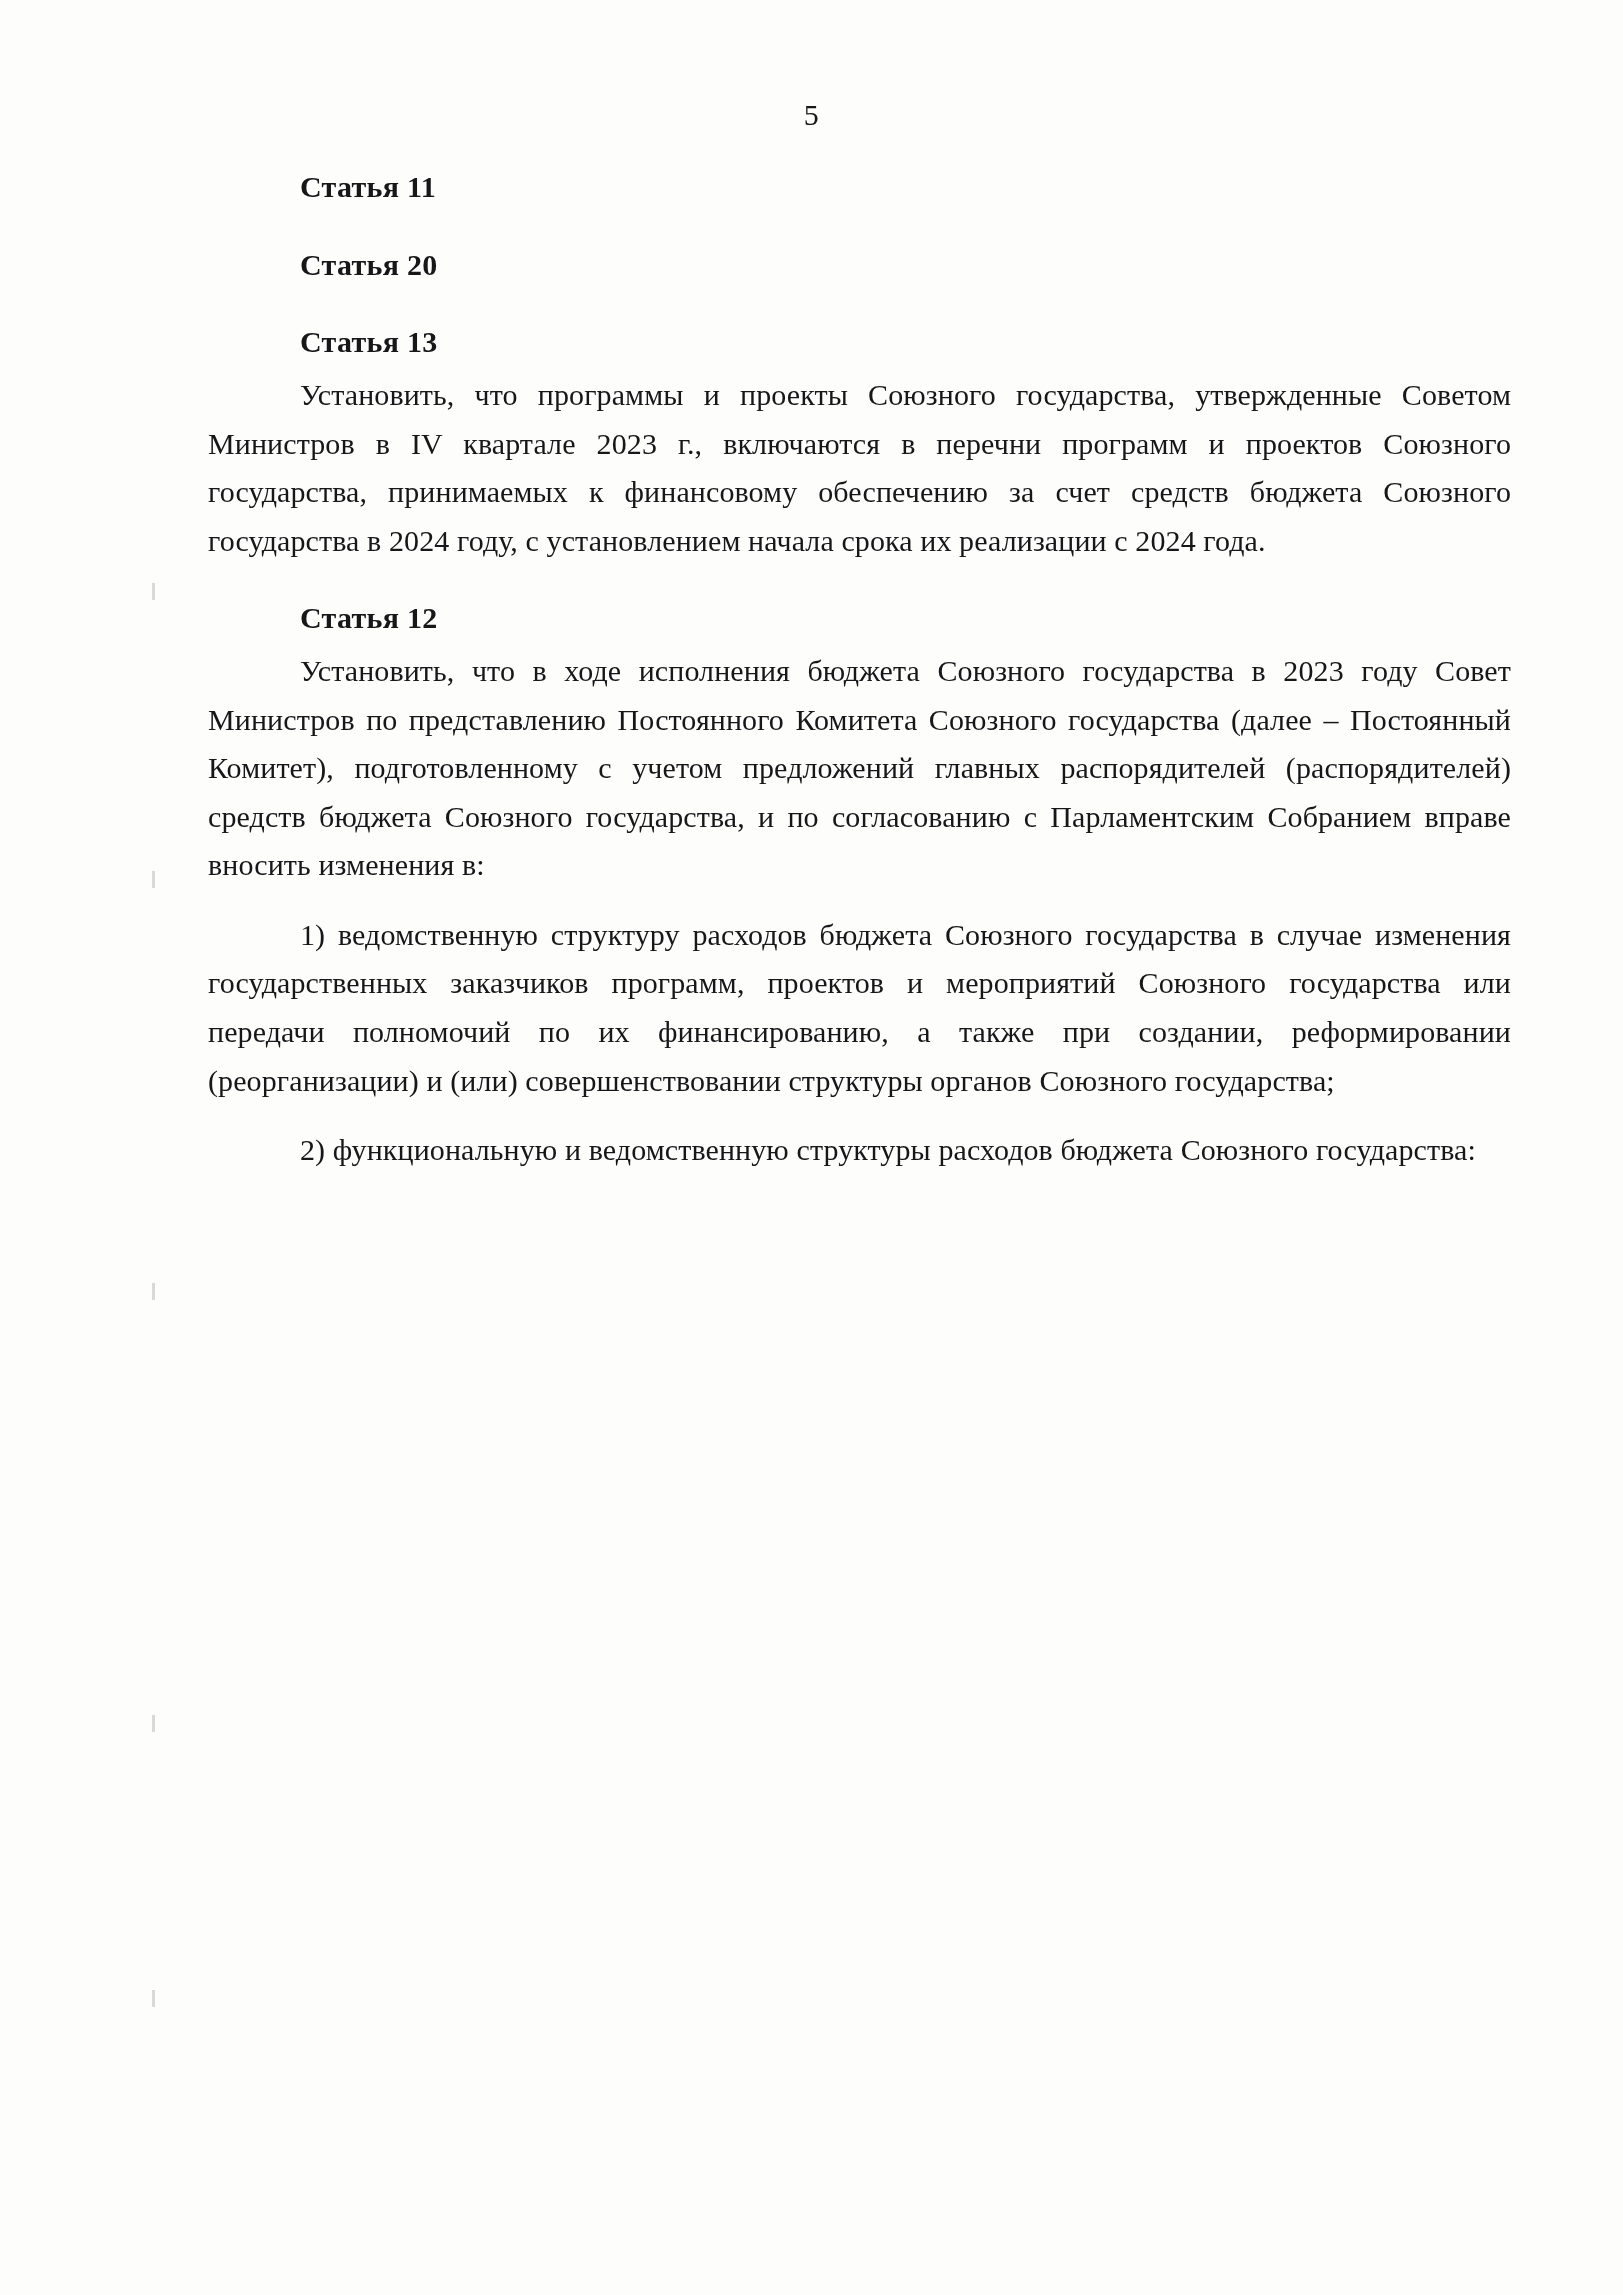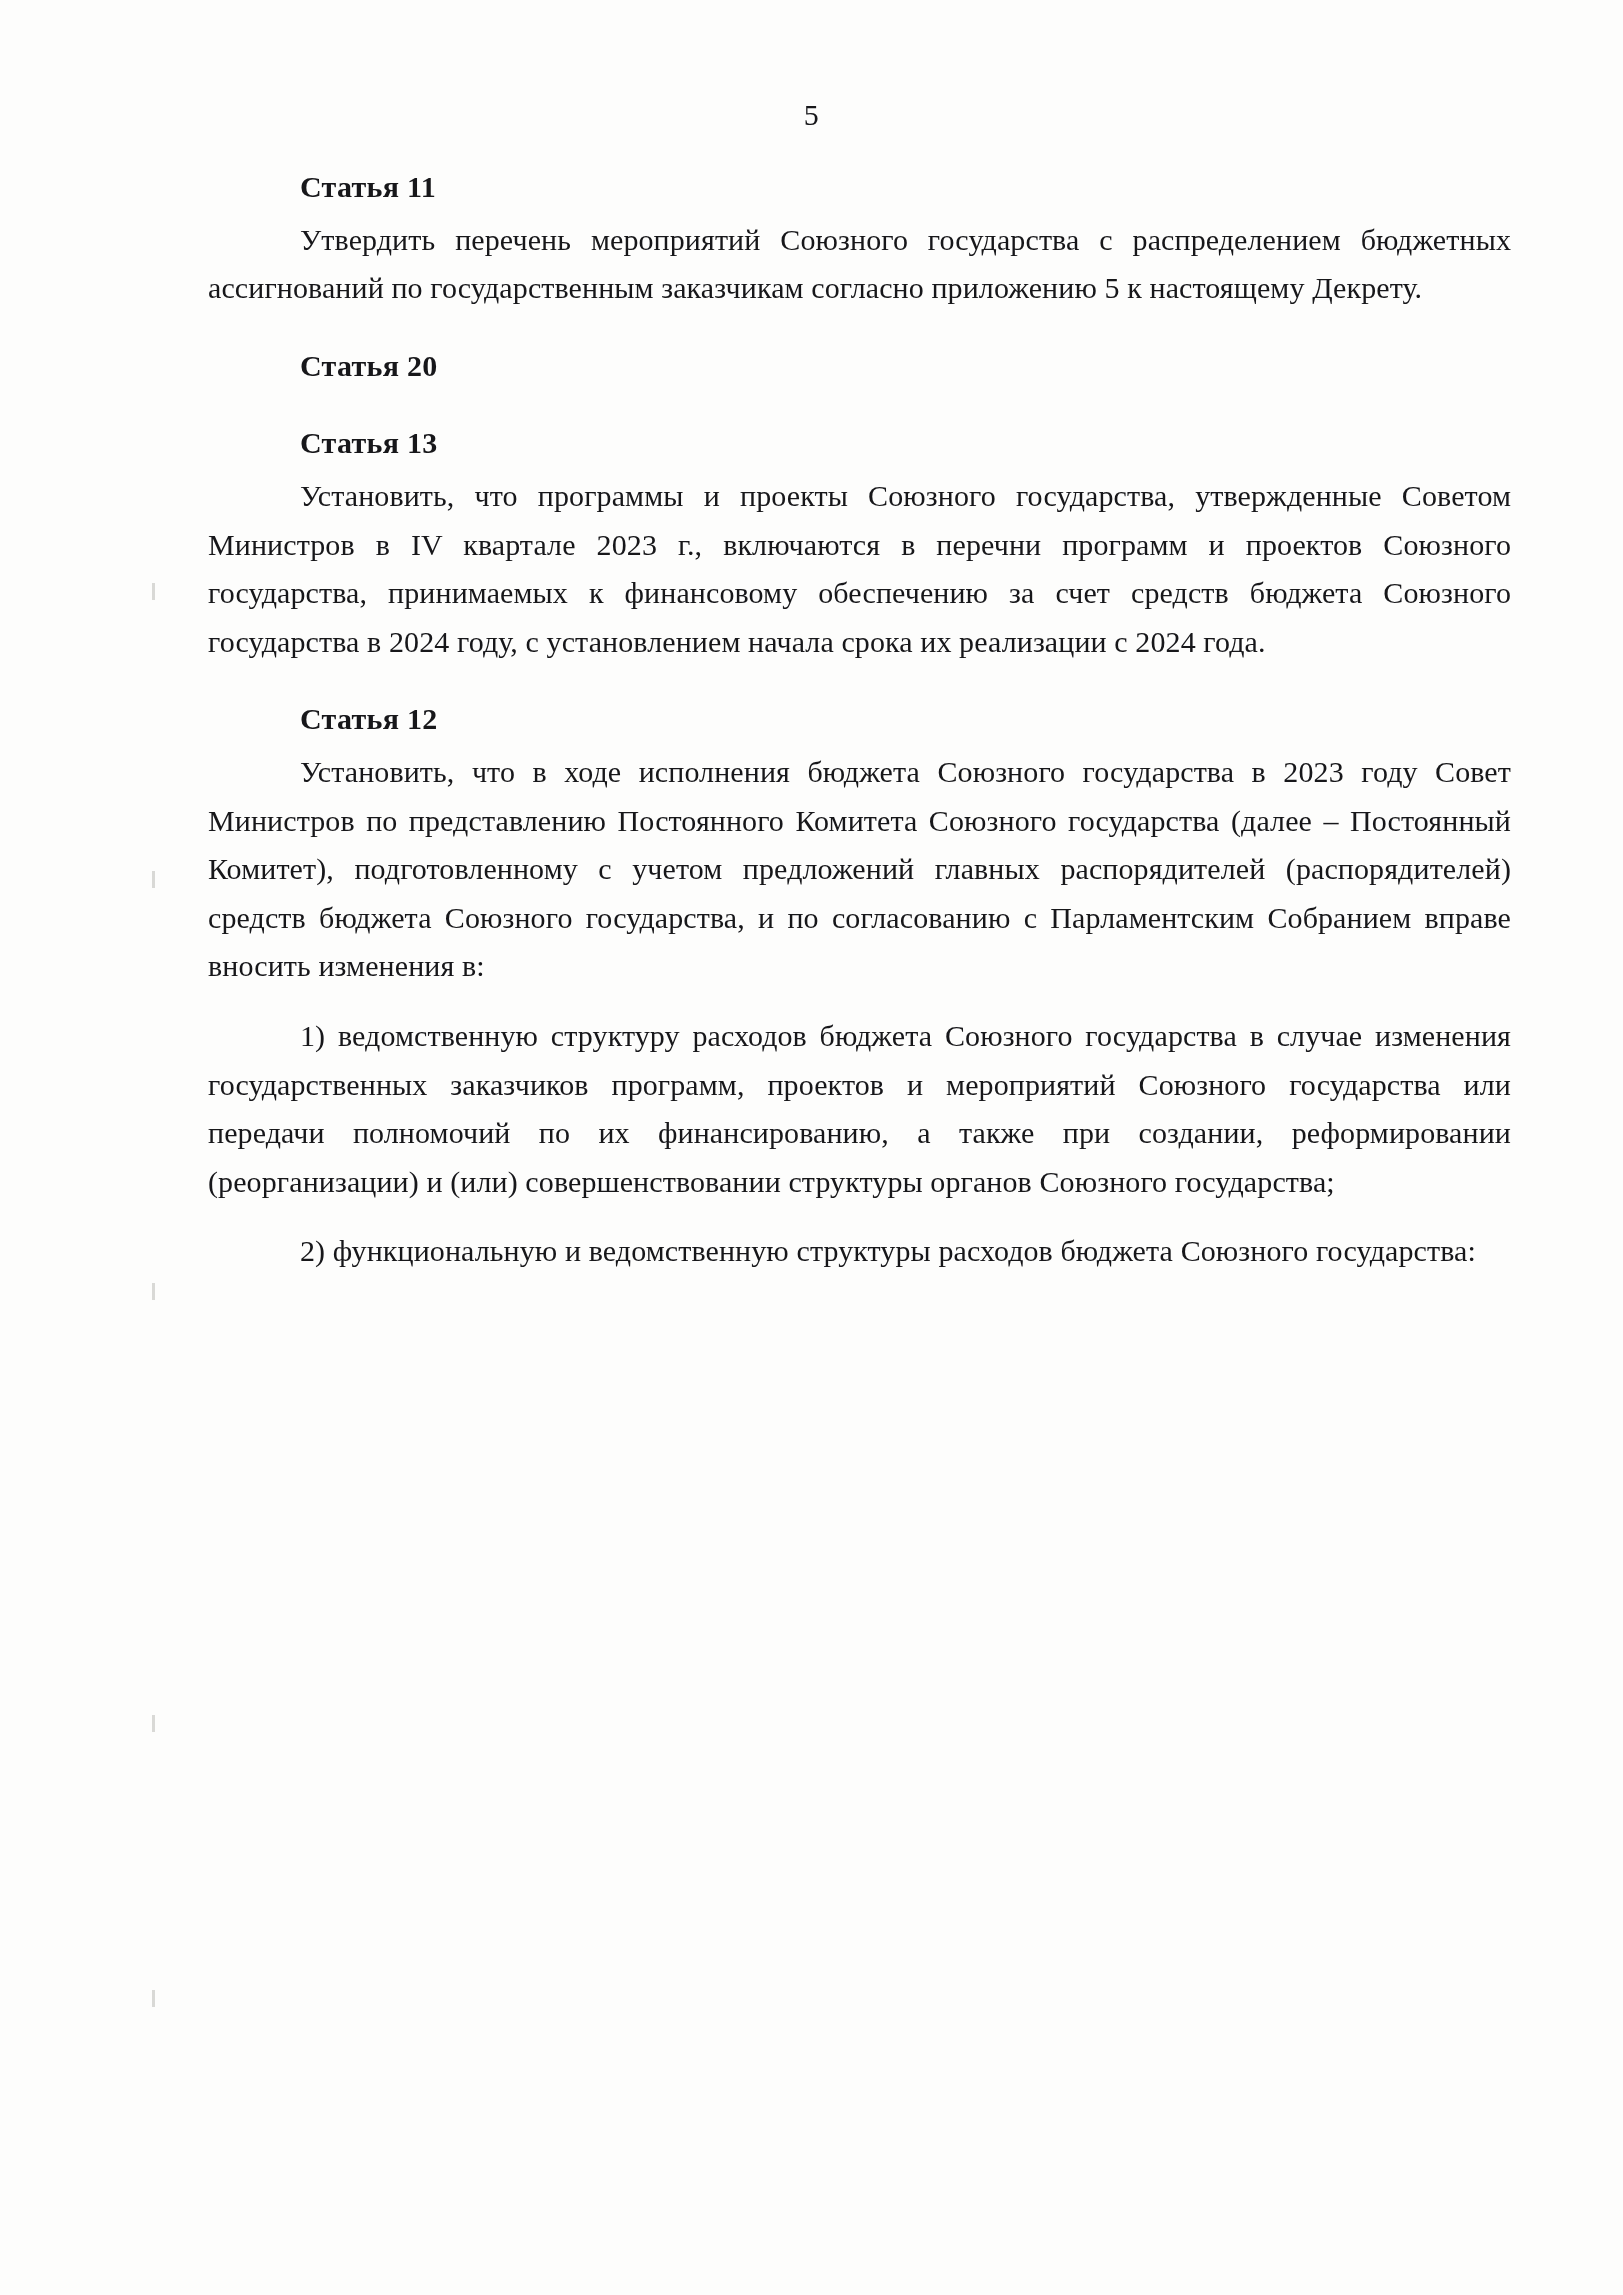--- a/index.html
+++ b/index.html
@@ -71,21 +71,20 @@
   <div class="scan-mark" style="top:871px;"></div>
   <div class="scan-mark" style="top:1283px;"></div>
   <div class="scan-mark" style="top:1715px;"></div>
   <div class="scan-mark" style="top:1990px;"></div>
 
   <div class="page-number">5</div>
 
   <div class="content">
 
     <h2 class="article-heading">Статья 11</h2>
-    <p class="para">Утвердить перечень мероприятий Союзного государства с распределением бюджетных ассигнований по государственным заказчикам согласно приложению 5 к настоящему Декрету.</p>
 
     <div class="block-gap"></div>
 
     <h2 class="article-heading">Статья 20</h2>
 
     <div class="block-gap"></div>
 
     <h2 class="article-heading">Статья 13</h2>
     <p class="para">Установить, что программы и проекты Союзного государства, утвержденные Советом Министров в IV квартале 2023 г., включаются в перечни программ и проектов Союзного государства, принимаемых к финансовому обеспечению за счет средств бюджета Союзного государства в 2024 году, с установлением начала срока их реализации с 2024 года.</p>
 

